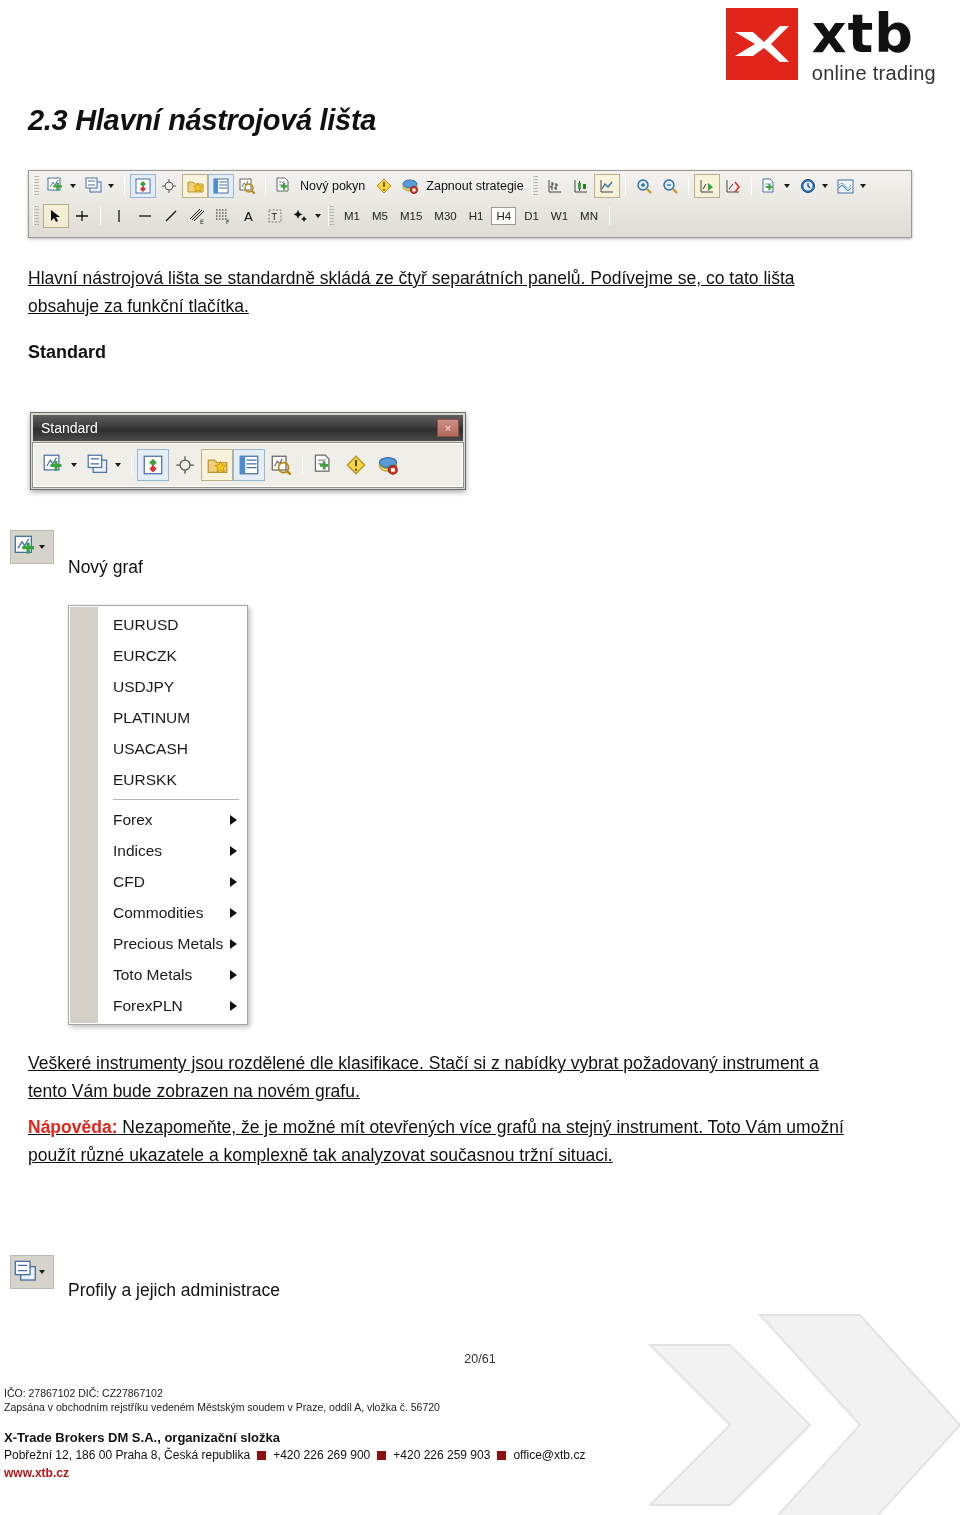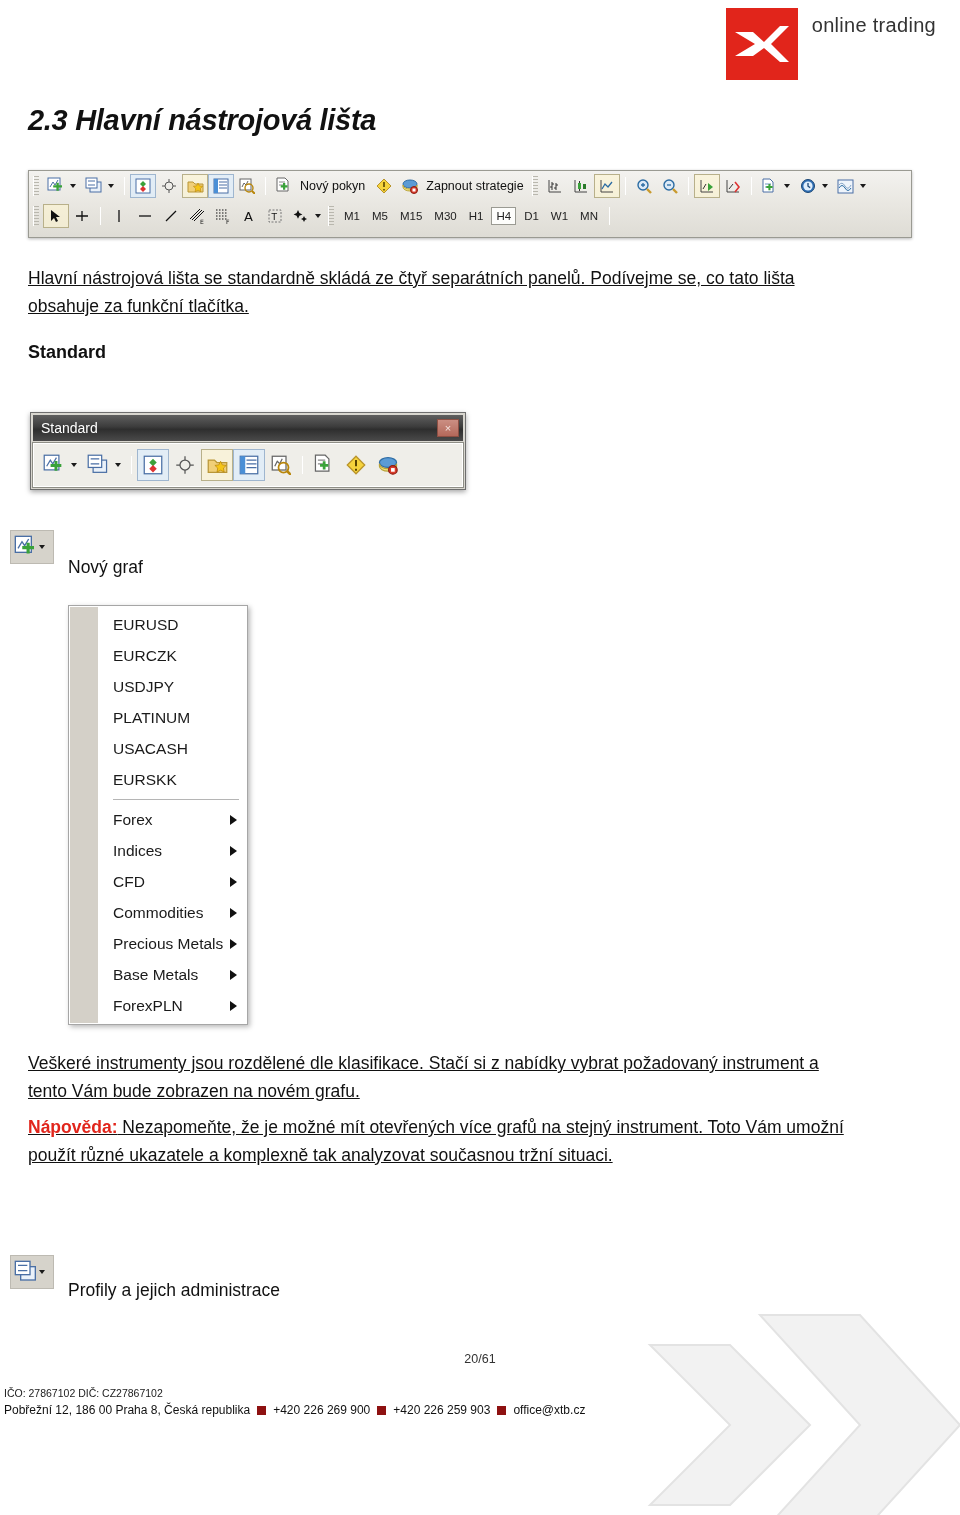--- a/index.html
+++ b/index.html
@@ -167,20 +167,21 @@
            M150 40 L250 40 L350 150 L250 260 L150 260 L250 150 Z" fill="#f2f2f2" stroke="#e3e3e3" stroke-width="2"></path>
 </svg>
 
 <div class="logo-wrap">
   <div class="logo-mark">
     <svg width="58" height="44" viewBox="0 0 58 44">
       <path d="M2 10 L20 10 L31 20 L47 4 L56 4 L38 22 L56 40 L47 40 L31 26 L20 34 L2 34 L22 22 Z" fill="#ffffff"></path>
     </svg>
   </div>
   <div class="logo-text">
+    <div class="logo-xtb">xtb</div>
     <div class="logo-sub">online trading</div>
   </div>
 </div>
 
 <div class="h-section">2.3 Hlavní nástrojová lišta</div>
 
 <div class="tb-shell" id="main-toolbar">
 
   <div class="tb-row">
     <div class="grip"></div>
@@ -555,21 +556,21 @@
   </div>
   <div class="mi">
     <span>Commodities</span>
     <span class="arrow"></span>
   </div>
   <div class="mi">
     <span>Precious Metals</span>
     <span class="arrow"></span>
   </div>
   <div class="mi">
-    <span>Base Metals</span>
+    <span>Toto Metals</span>
     <span class="arrow"></span>
   </div>
   <div class="mi">
     <span>ForexPLN</span>
     <span class="arrow"></span>
   </div>
 </div>
 
 <div class="para p2">Veškeré instrumenty jsou rozdělené dle klasifikace. Stačí si z nabídky vybrat požadovaný instrument a tento Vám bude zobrazen na novém grafu.</div>
 <div class="para p3">
@@ -583,22 +584,25 @@
       <path d="M3 4h7M3 8h7" stroke="#4a6fa5"></path>
     </svg>
   <span class="caret"></span>
 </div>
 <div class="cap-label cap-profily">Profily a jejich administrace</div>
 
 <div class="page-num">20/61</div>
 
 <div class="footer">
   <div class="f-small">IČO: 27867102 DIČ: CZ27867102</div>
+  <div class="f-small">Zapsána v obchodním rejstříku vedeném Městským soudem v Praze, oddíl A, vložka č. 56720</div>
+  <div class="f-company">X-Trade Brokers DM S.A., organizační složka</div>
   <div class="f-addr">
     <span>Pobřežní 12, 186 00 Praha 8, Česká republika</span>
     <span class="f-sq"></span>
     <span>+420 226 269 900</span>
     <span class="f-sq"></span>
     <span>+420 226 259 903</span>
     <span class="f-sq"></span>
     <span>office@xtb.cz</span>
   </div>
+  <div class="f-web">www.xtb.cz</div>
 </div>
 
 </body></html>

